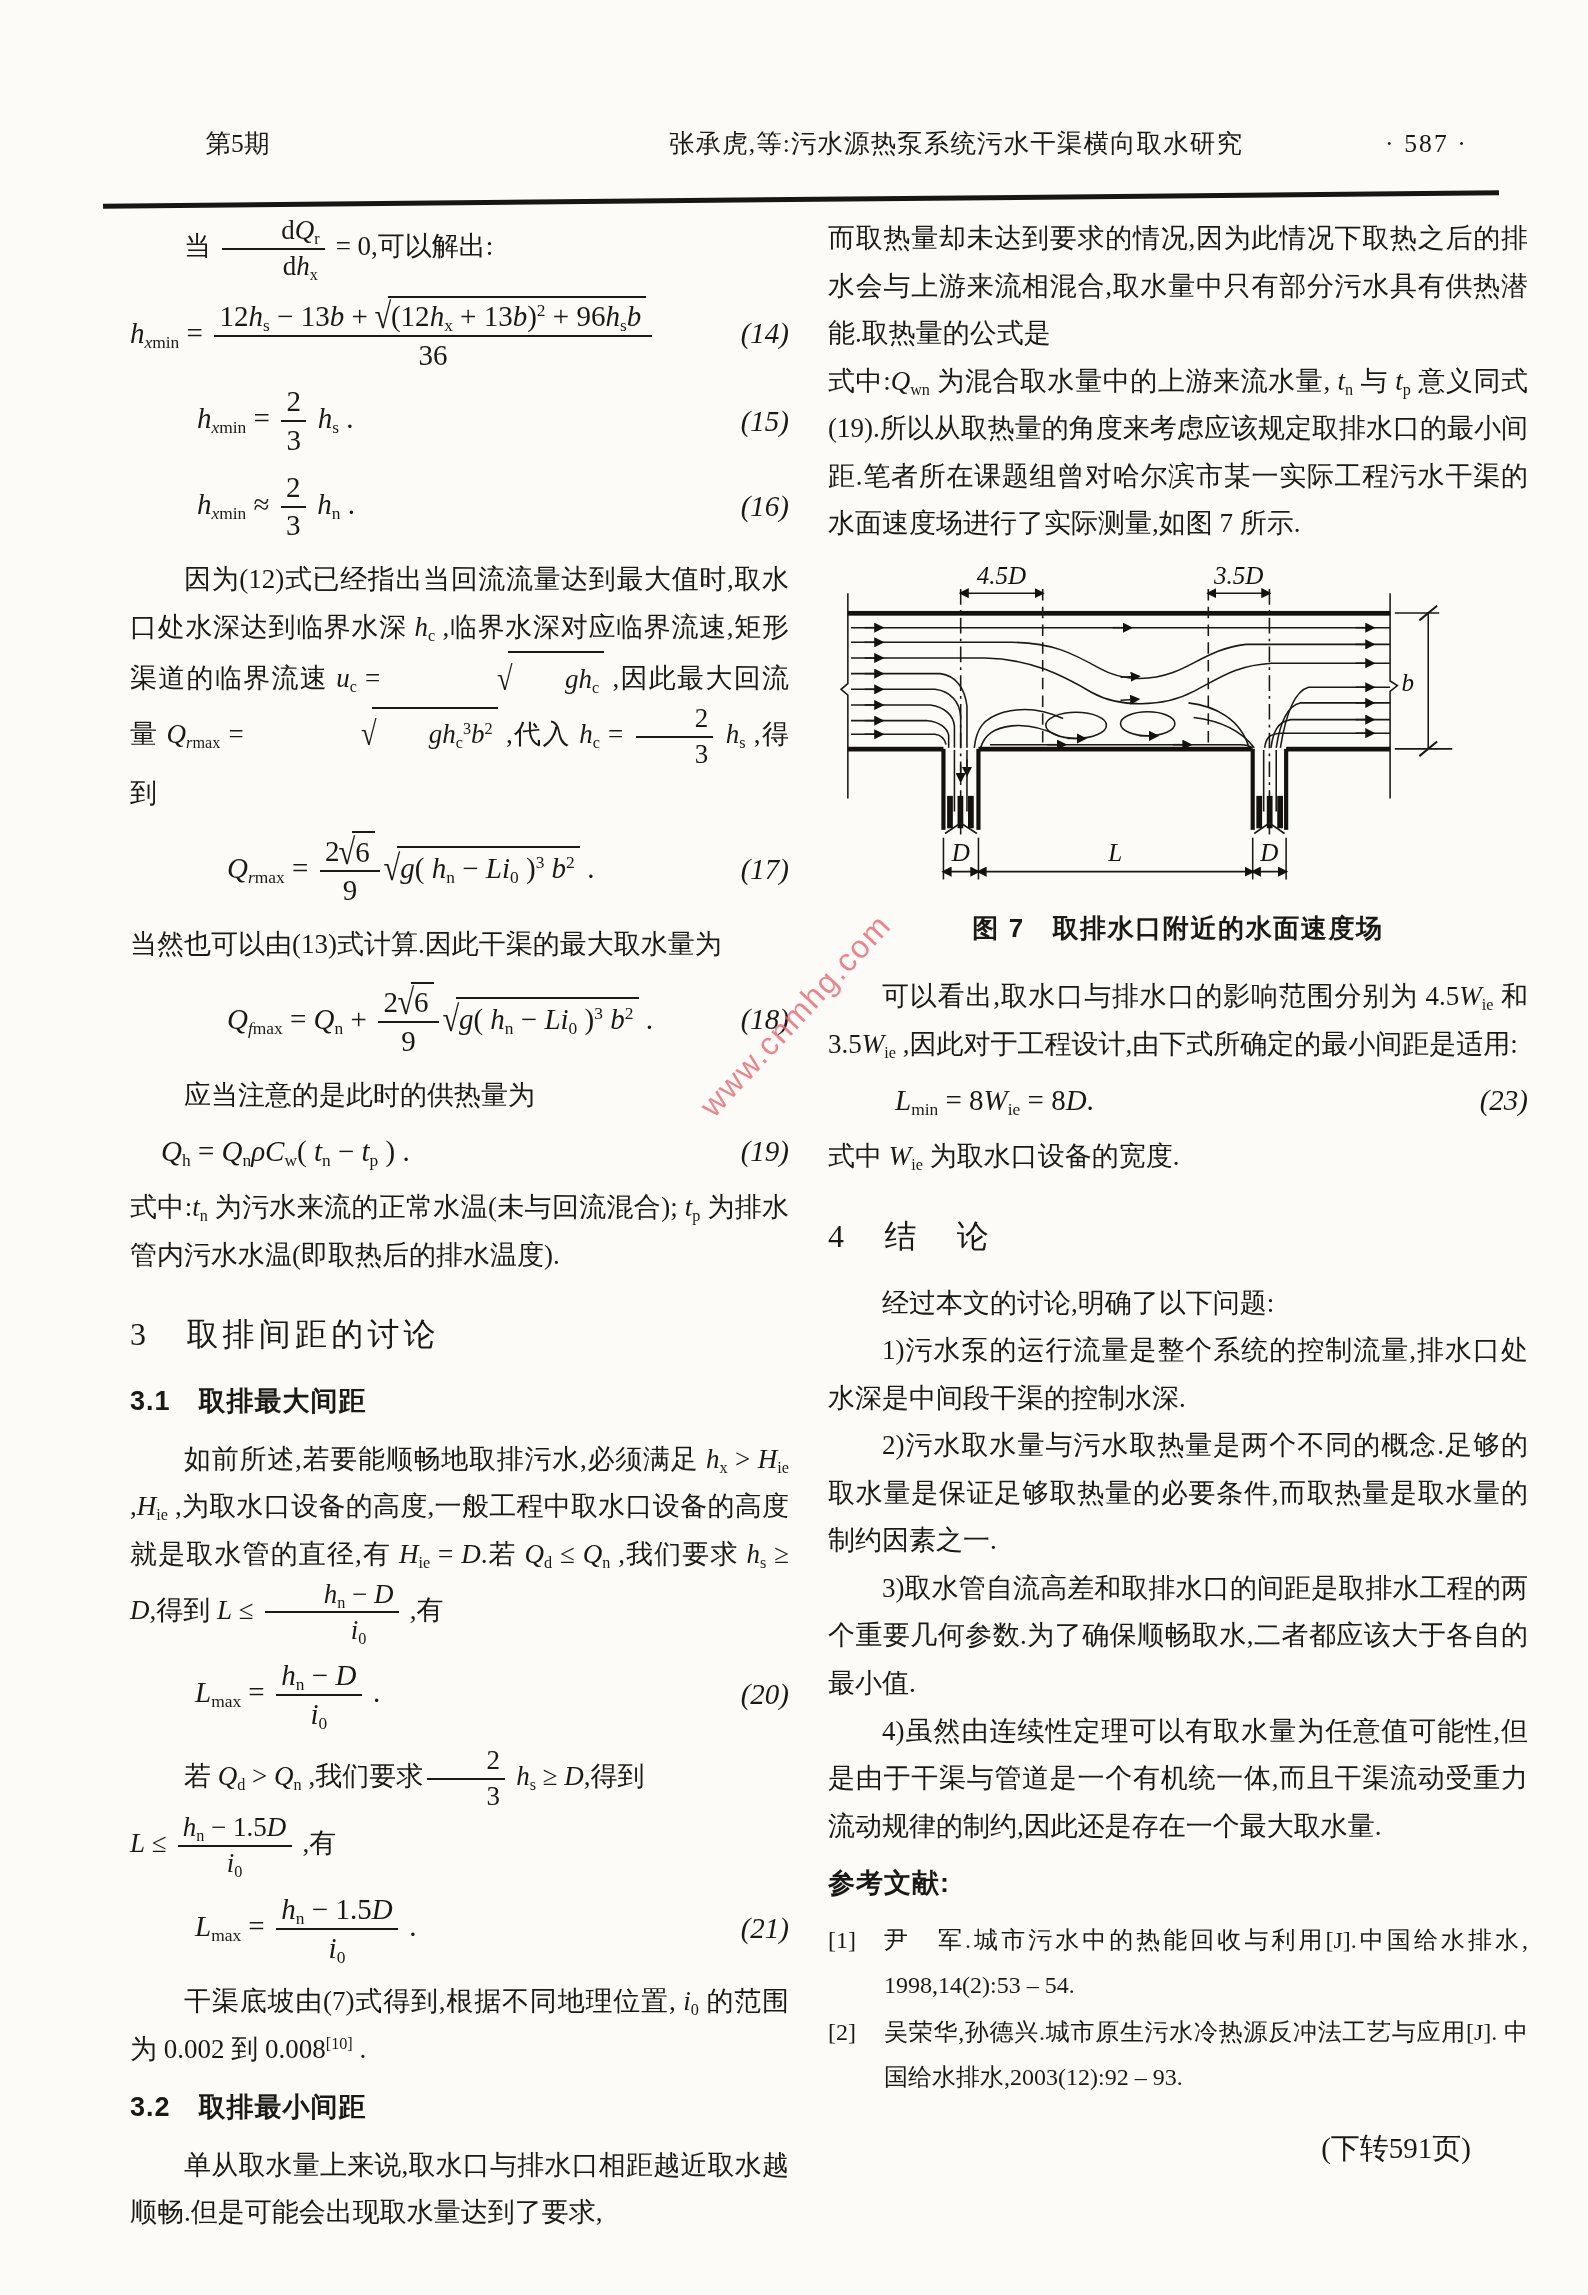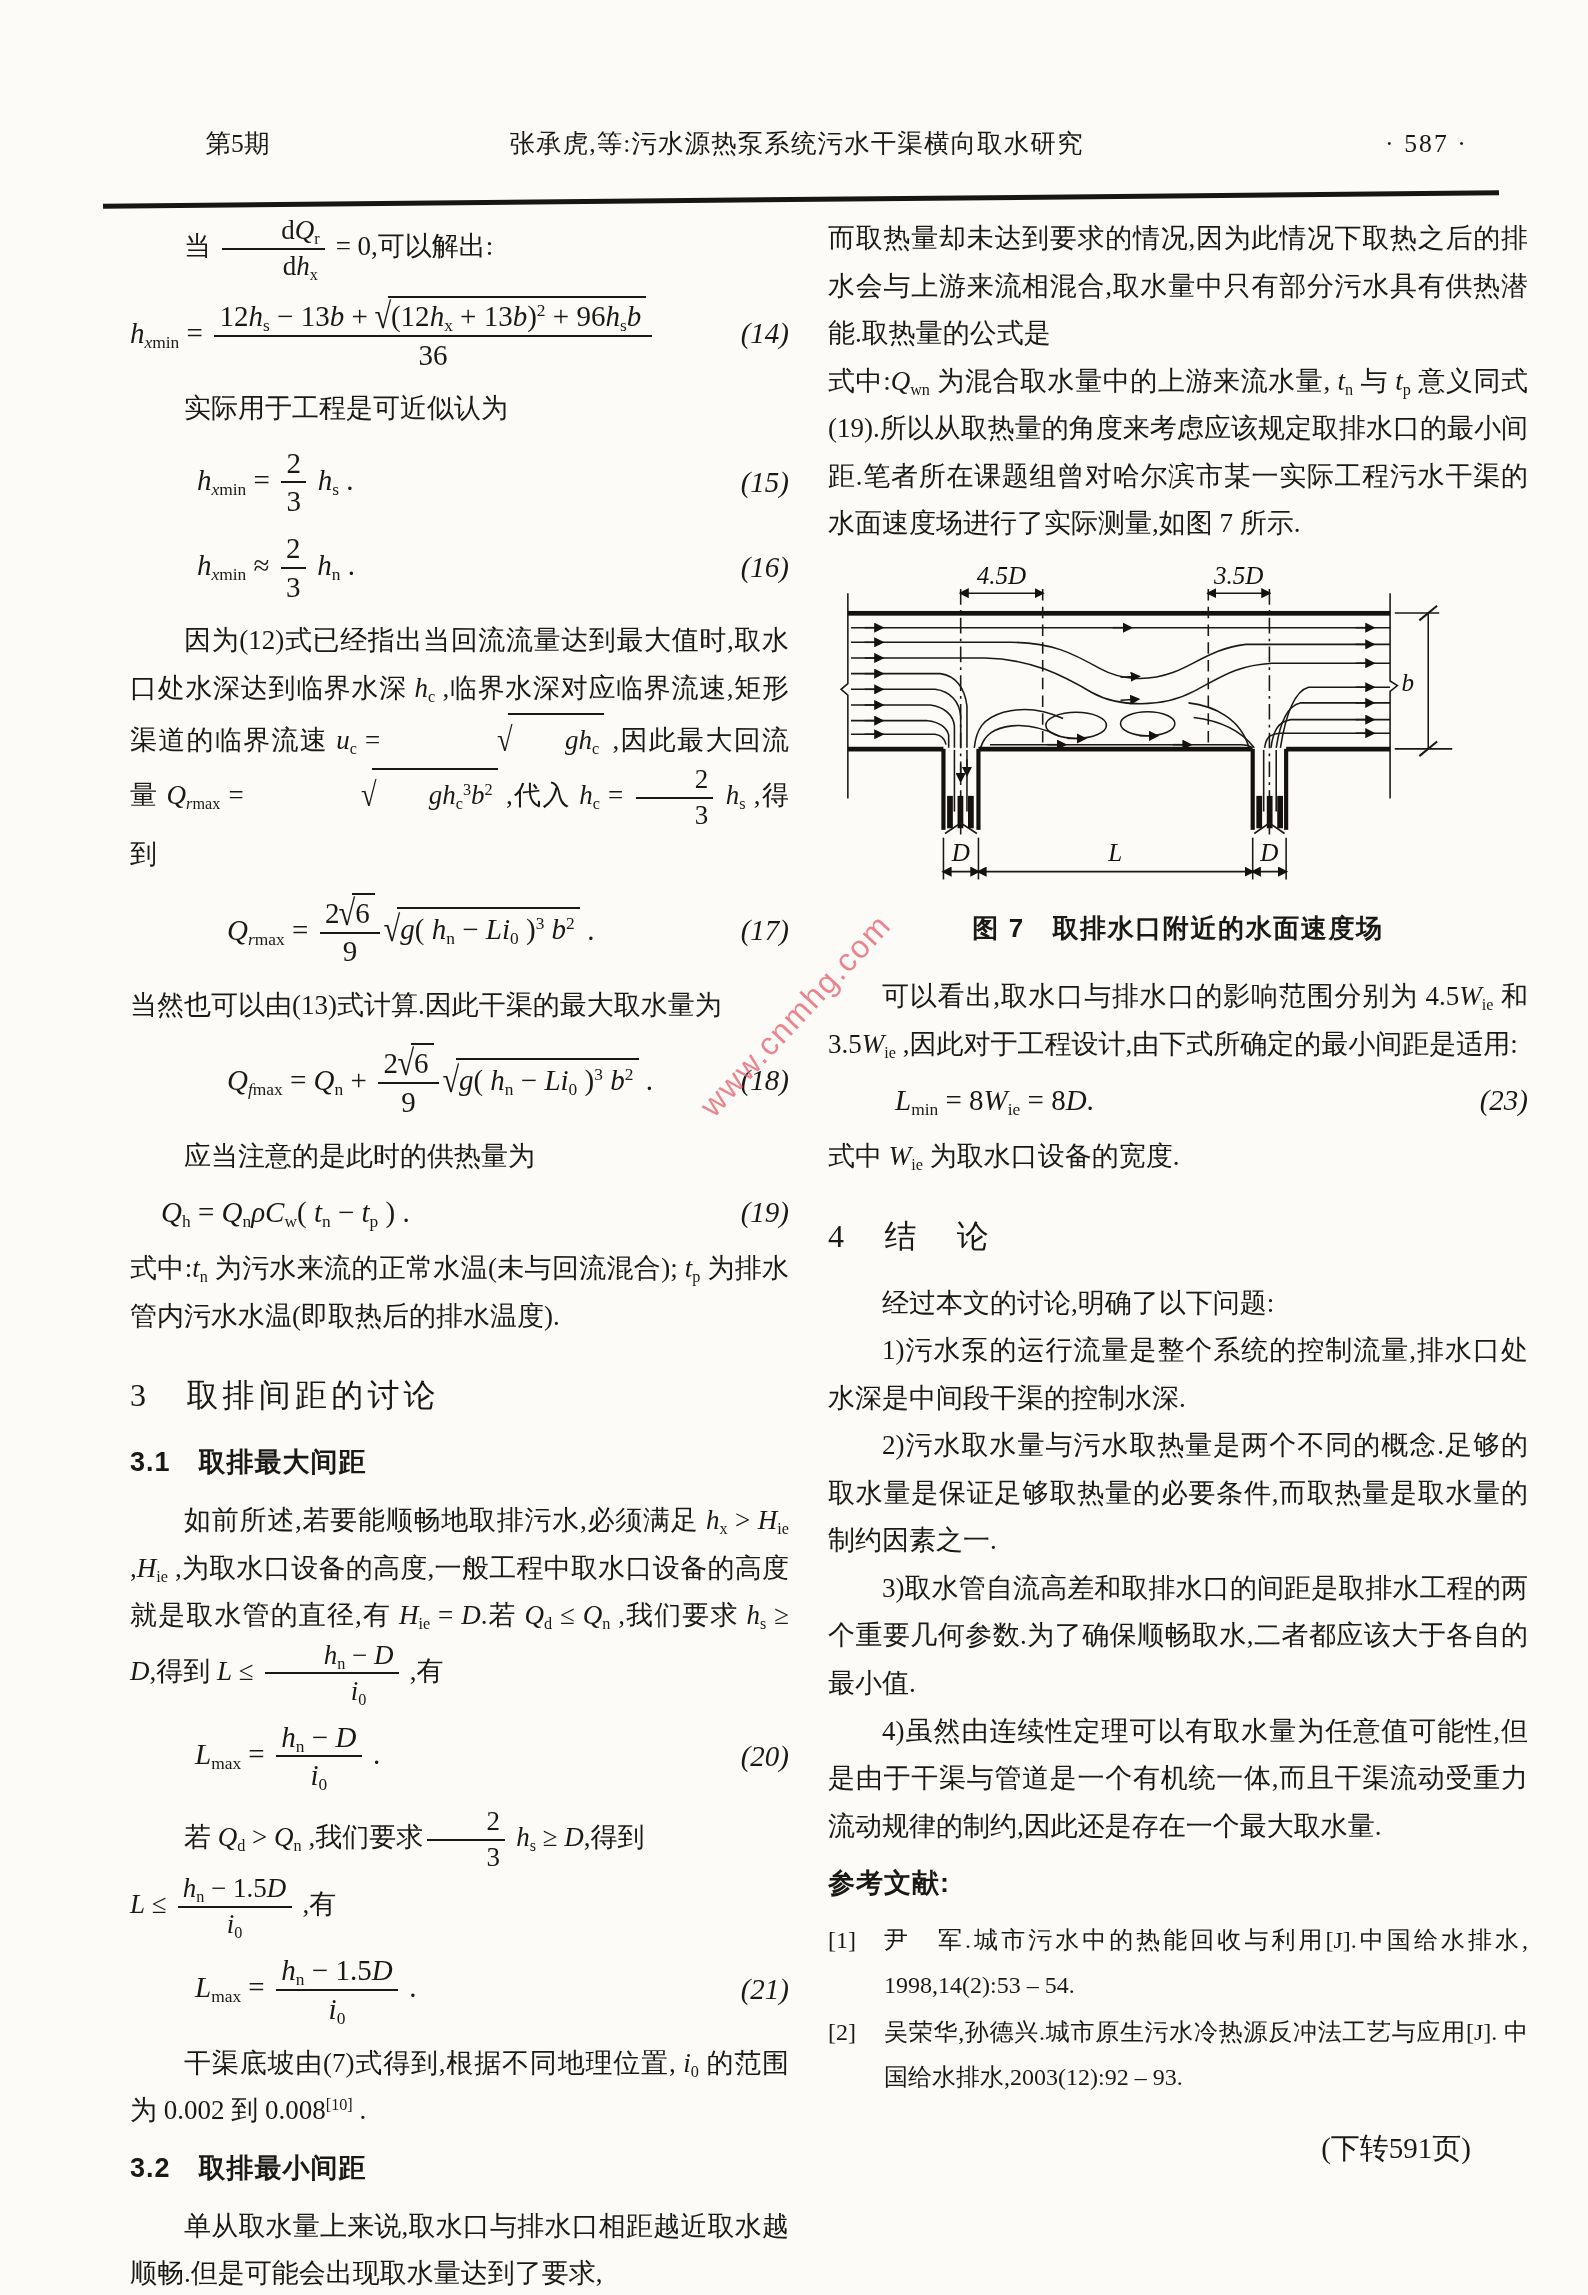--- a/index.html
+++ b/index.html
@@ -2,21 +2,21 @@
 <html style="font-size:8.4px"><head>
 <meta charset="utf-8">
 <style>
   html,body{margin:0;padding:0;background:#e8e6e0;}
   #page{position:relative;width:1589px;height:2295px;background:#fcfbf7;
         font-family:"Liberation Serif",serif;color:#1b1917;overflow:hidden;}
   
   .header{position:absolute;left:125px;top:126px;width:1343px;display:flex;
           align-items:baseline;font-size:25.6px;}
   .h-issue{width:225px;text-align:center;}
-  .h-title{flex:1;text-align:center;letter-spacing:1px;font-family:Liberation Serif, serif;}
+  .h-title{flex:1;text-align:right;letter-spacing:1px;font-family:Liberation Serif, serif;}
   .h-page{width:225px;text-align:right;letter-spacing:2.1px;}
   .rule{position:absolute;left:103px;top:197px;width:1396px;height:4.7px;background:#181614;
         transform:rotate(-0.55deg);}
   
   .col{position:absolute;top:215px;text-align:justify;font-size:27px;line-height:1.76;}
   #col-left{left:130px;width:659px;}
   #col-right{left:828px;width:700px;}
   .p{text-indent:2em;margin:0;}
   .pn{text-indent:0;margin:0;}
   .h2{font-size:32px;margin:27px 0 15.7px;letter-spacing:4.2px;text-indent:0;}
@@ -69,21 +69,20 @@
     <span class="h-page">· 587 ·</span>
   </div>
   <div class="rule"></div>
 
   <div id="col-left" class="col">
       <div class="p">当 <span class="frac"><span class="fn">d<i>Q</i><sub>r</sub></span><span class="fd">d<i>h</i><sub>x</sub></span></span> = 0,可以解出:</div>
       <div class="eqrow">
         <span class="eqbody"><i>h</i><sub><i>x</i>min</sub> = <span class="frac"><span class="fn">12<i>h</i><sub>s</sub> − 13<i>b</i> + <span class="sqrt"><span class="sqs">√</span><span class="sqb">(12<i>h</i><sub>x</sub> + 13<i>b</i>)<sup>2</sup> + 96<i>h</i><sub>s</sub><i>b</i></span></span></span><span class="fd">36</span></span></span>
         <span class="eqno">(14)</span>
       </div>
-      <div class="p">实际用于工程是可近似认为</div>
       <div class="eqrow">
         <span class="eqbody" style="padding-left: 67px;"><i>h</i><sub><i>x</i>min</sub> = <span class="frac"><span class="fn">2</span><span class="fd">3</span></span> <i>h</i><sub>s</sub> .</span>
         <span class="eqno">(15)</span>
       </div>
       <div class="eqrow">
         <span class="eqbody" style="padding-left: 67px;"><i>h</i><sub><i>x</i>min</sub> ≈ <span class="frac"><span class="fn">2</span><span class="fd">3</span></span> <i>h</i><sub>n</sub> .</span>
         <span class="eqno">(16)</span>
       </div>
       <div class="p">因为(12)式已经指出当回流流量达到最大值时,取水口处水深达到临界水深 <i>h</i><sub>c</sub> ,临界水深对应临界流速,矩形渠道的临界流速 <i>u</i><sub>c</sub> = <span class="sqrt"><span class="sqs">√</span><span class="sqb"><i>gh</i><sub>c</sub></span></span> ,因此最大回流量 <i>Q</i><sub><i>r</i>max</sub> = <span class="sqrt"><span class="sqs">√</span><span class="sqb"><i>gh</i><sub>c</sub><sup>3</sup><i>b</i><sup>2</sup></span></span> ,代入 <i>h</i><sub>c</sub> = <span class="frac"><span class="fn">2</span><span class="fd">3</span></span> <i>h</i><sub>s</sub> ,得到</div>
       <div class="eqrow">

